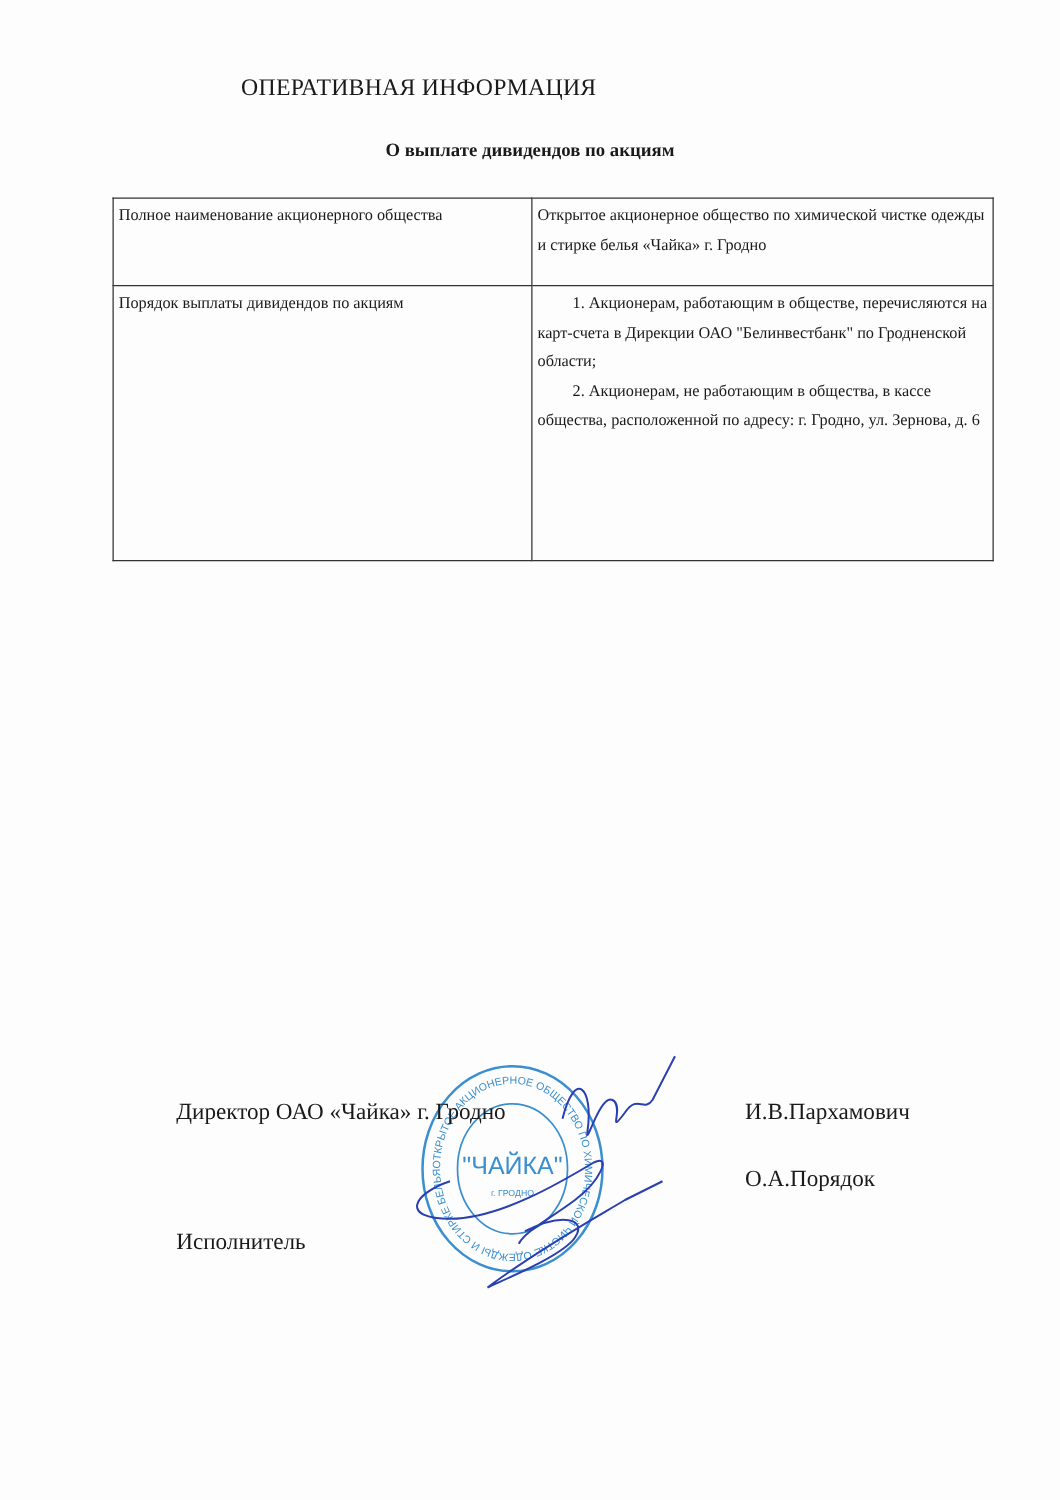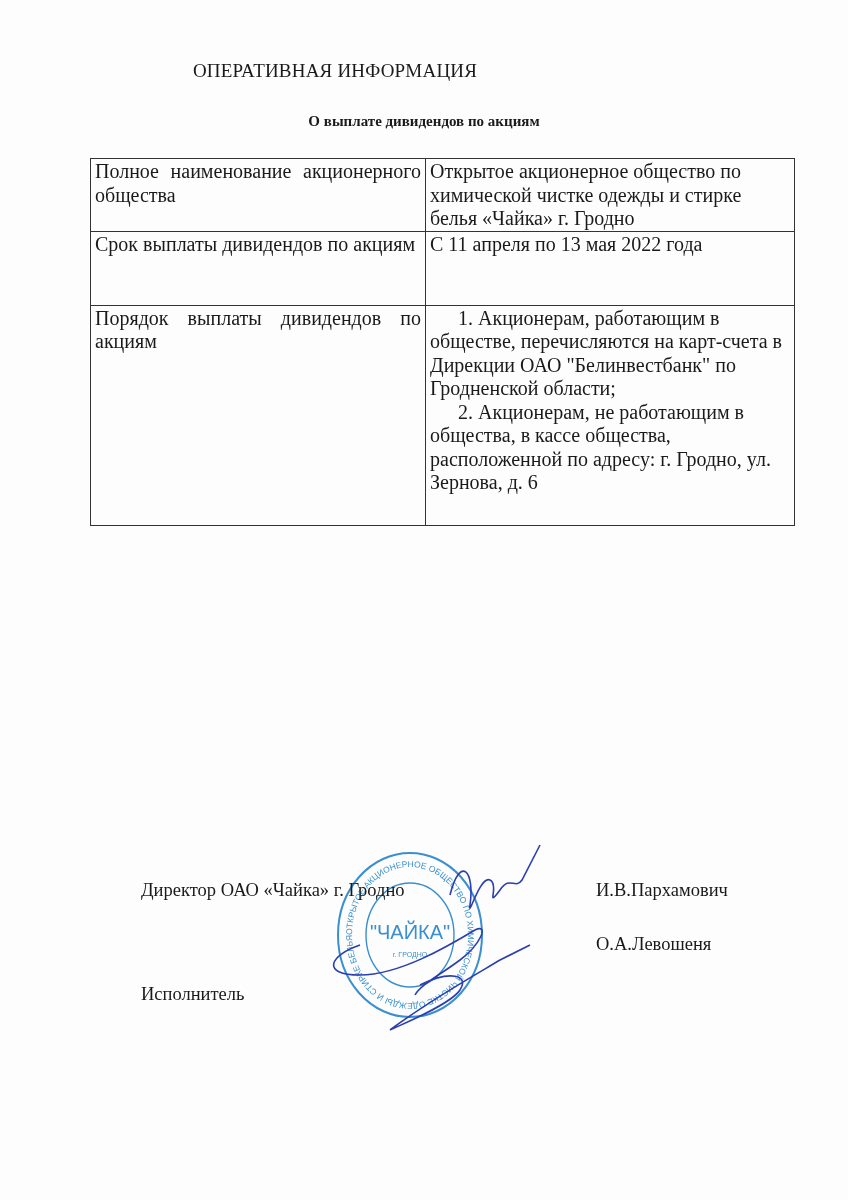--- a/index.html
+++ b/index.html
@@ -10,21 +10,21 @@
     .title {
       position:absolute; left:0; width:670px; top:60px; text-align:center;
       font-size:19px; letter-spacing:0.2px;
     }
     .subtitle {
       position:absolute; left:0; width:848px; top:113px; text-align:center;
       font-size:15px; font-weight:bold;
     }
     table.info {
       position:absolute; left:90px; top:158px; width:705px;
-      border-collapse:collapse; font-size:20px; line-height:23.5px;
+      border-collapse:collapse; font-size:13px; line-height:23.5px;
     }
     table.info td {
       border:1.3px solid #333; vertical-align:top; padding:1px 4px 0 4px;
     }
     td.label { width:326px; text-align:justify; text-align-last:left; }
     td.value { text-align:left; }
     tr.r1 td { height:68px; }
     tr.r2 td { height:80px; }
     tr.r3 td { height:118px; }
     tr.r4 td { height:94px; }
@@ -38,24 +38,20 @@
 <body>
 
 <div class="title">ОПЕРАТИВНАЯ ИНФОРМАЦИЯ</div>
 <div class="subtitle">О выплате дивидендов по акциям</div>
 
 <table class="info">
   <tbody>
       <tr class="r1">
     <td class="label">Полное наименование акционерного общества</td>
     <td class="value">Открытое акционерное общество по химической чистке одежды и стирке белья «Чайка» г. Гродно</td>
-  </tr>
-  <tr class="r5">
-    <td class="label">Срок выплаты дивидендов по акциям</td>
-    <td class="value">С 11 апреля по 13 мая 2022 года</td>
   </tr>
   <tr class="r6">
     <td class="label">Порядок выплаты дивидендов по акциям</td>
     <td class="value">
       <div class="para">1. Акционерам, работающим в обществе, перечисляются на карт-счета  в  Дирекции ОАО "Белинвестбанк"  по Гродненской области;</div>
       <div class="para">2. Акционерам, не работающим в общества, в кассе общества, расположенной по адресу: г. Гродно, ул. Зернова, д. 6</div>
     </td>
   </tr>
 </tbody>
   </table>
@@ -73,13 +69,13 @@
   <text id="stampCity" x="110" y="122" text-anchor="middle" font-family="Liberation Sans, sans-serif" font-size="7" fill="#3a8fd0">г. ГРОДНО</text>
 
   <path d="M150 60 C160 20 175 35 170 70 C168 85 180 40 190 45 C200 50 185 75 200 55 C210 40 215 55 222 45 L240 10
            M60 110 C30 120 20 140 60 140 C100 140 150 110 175 95 C190 88 180 110 160 125 C140 140 120 150 115 160
            M120 150 C150 135 170 140 160 155 C150 170 100 190 90 195 C130 165 175 140 200 125 L230 110" fill="none" stroke="#2a3fb0" stroke-width="1.6"></path>
 </svg>
 
 <div class="sign-row" style="left:97px; top:880px;">Директор ОАО «Чайка» г. Гродно</div>
 <div class="sign-row" style="left:552px; top:880px;">И.В.Пархамович</div>
 <div class="sign-row" style="left:97px; top:984px;">Исполнитель</div>
-<div class="sign-row" style="left:552px; top:934px;">О.А.Левошеня</div>
+<div class="sign-row" style="left:552px; top:934px;">О.А.Порядок</div>
 
 </body></html>

